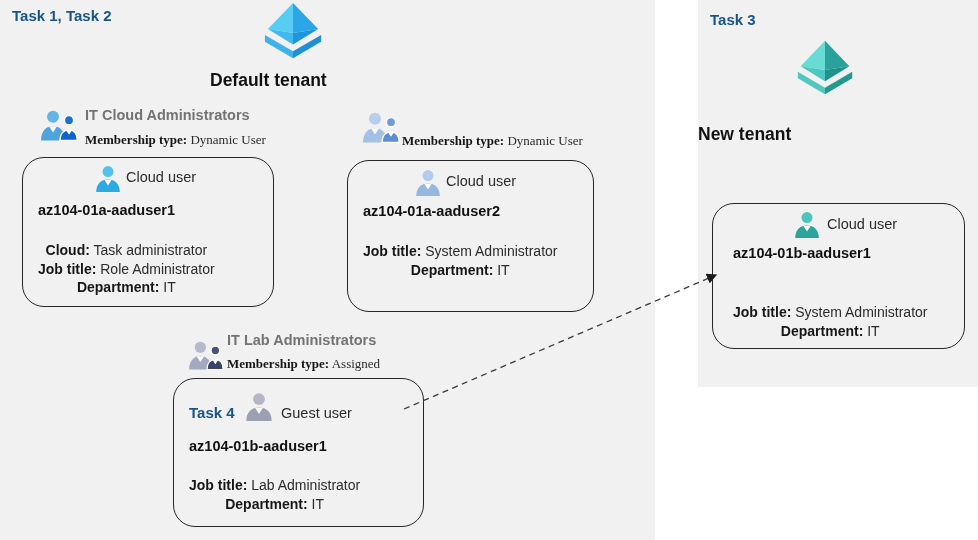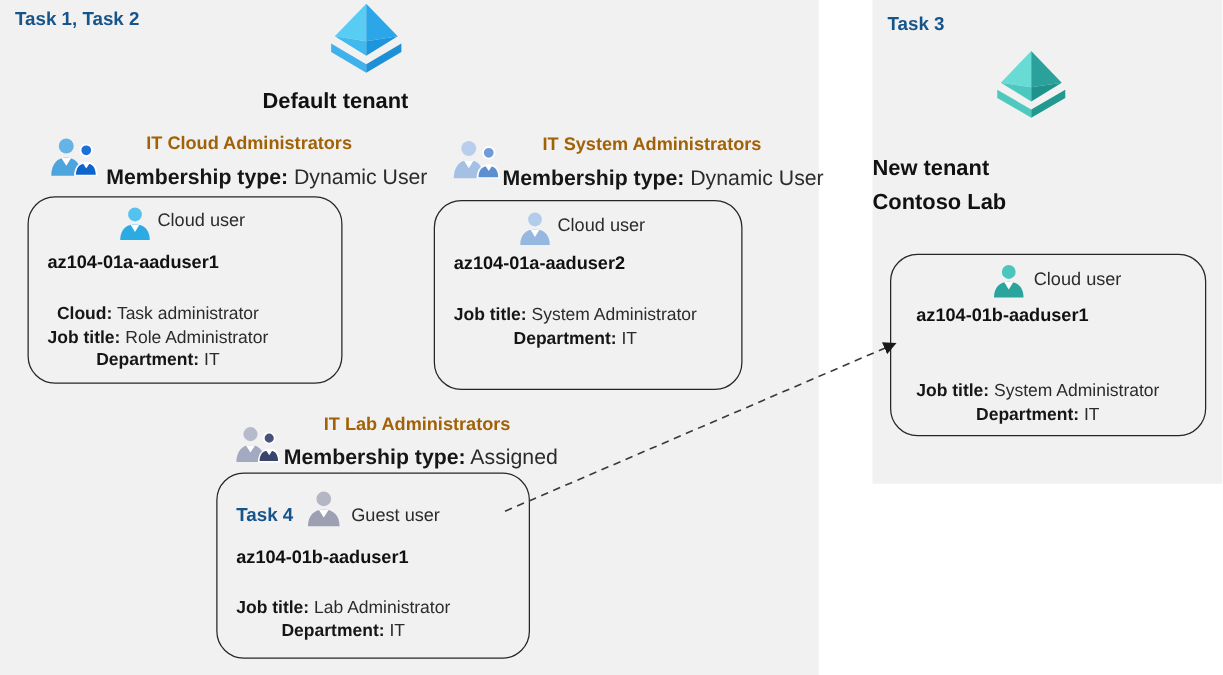--- a/index.html
+++ b/index.html
@@ -2,22 +2,22 @@
 <html><head>
 <meta charset="utf-8">
 <style>
   html,body{margin:0;padding:0;background:#ffffff;}
   #stage{position:relative;width:978px;height:540px;background:#ffffff;
          font-family:"Liberation Sans",sans-serif;color:#222;overflow:hidden;}
   .abs{position:absolute;}
   .region{position:absolute;background:#f1f1f2;}
   .task-label{font-weight:bold;font-size:15px;color:#17548a;white-space:nowrap;}
   .tenant-name{font-weight:bold;font-size:17.5px;color:#111;white-space:nowrap;}
-  .group-title{font-weight:bold;font-size:14.5px;color:#a16207;white-space:nowrap;margin-left:32px;}
-  .membership{font-size:17px;color:#2b2b2b;white-space:nowrap;}
+  .group-title{font-weight:bold;font-size:14.5px;color:#737373;white-space:nowrap;}
+  .membership{font-size:13px;color:#2b2b2b;white-space:nowrap;font-family:Liberation Serif, serif;}
   .lbl{font-weight:bold;color:#161616;}
   .user-box{position:absolute;border:1.4px solid #262626;border-radius:22px;background:transparent;text-align:center;}
   .user-type{font-size:14.5px;color:#2b2b2b;white-space:nowrap;}
   .username{font-weight:bold;font-size:14.5px;color:#111;white-space:nowrap;}
   .details{font-size:14px;line-height:18.5px;color:#2b2b2b;white-space:nowrap;}
   svg{display:block;}
   
   .p-blue .head{fill:#54c2ee}.p-blue .body{fill:#2cabe3}
   .p-steel .head{fill:#b2cceb}.p-steel .body{fill:#95b7e0}
   .p-gray .head{fill:#b4b6c3}.p-gray .body{fill:#9da0b2}
@@ -96,21 +96,20 @@
   </div>
 
   <svg class="abs g-system" style="left:362px;top:111px;" width="38" height="32" viewBox="0 0 38 32">
     <circle class="big-head" cx="13" cy="7.8" r="6"></circle>
     <path class="big-body" d="M1,31.5 C1,22 6.3,17 13,17 C19.7,17 25,22 25,31.5 Z"></path>
     <polygon fill="#ffffff" points="9,17.2 17,17.2 13,23.5"></polygon>
     <circle class="sm-head" cx="29" cy="11.2" r="4.6" stroke="#ffffff" stroke-width="1.4"></circle>
     <path class="sm-body" d="M20,31.5 C20,24.5 23.8,21 29,21 C34.2,21 37.3,24.5 37.3,31.5 Z" stroke="#ffffff" stroke-width="1.4"></path>
     <polygon fill="#ffffff" points="26,21.2 32,21.2 29,25.8"></polygon>
   </svg>
-  <div class="abs group-title" style="left:402px;top:108px;">IT System Administrators</div>
   <div class="abs membership" style="left:402px;top:133px;">
     <span class="lbl">Membership type:</span>
     <span>Dynamic User</span>
   </div>
 
   <div class="user-box" style="left:347px;top:160px;width:245px;height:150px;">
     <svg class="abs p-steel" style="left:66px;top:6px;" width="28" height="31" viewBox="0 0 32 33">
       <circle class="head" cx="16" cy="8.6" r="6.3"></circle>
       <path class="body" d="M2.5,32 C2.5,22.5 8,17.6 16,17.6 C24,17.6 29.5,22.5 29.5,32 Z"></path>
       <polygon fill="#ffffff" points="11.8,17.8 20.2,17.8 16,24.5"></polygon>
@@ -168,21 +167,20 @@
 
   <svg class="abs t-teal" style="left:795px;top:39px;" width="60" height="58" viewBox="0 0 64 58">
     <polygon class="f-ul" points="32,0 6,27 32,31"></polygon>
     <polygon class="f-ur" points="32,0 58,27 32,31"></polygon>
     <polygon class="f-ll" points="6,27 32,31 32,43"></polygon>
     <polygon class="f-lr" points="58,27 32,31 32,43"></polygon>
     <polygon class="c-l" points="3,33 32,50 32,57 3,40"></polygon>
     <polygon class="c-r" points="61,33 32,50 32,57 61,40"></polygon>
   </svg>
   <div class="abs tenant-name" style="left:698px;top:124px;width:258px;">New tenant</div>
-  <div class="abs tenant-name" style="left:698px;top:151px;width:258px;">Contoso Lab</div>
 
   <div class="user-box" style="left:712px;top:203px;width:251px;height:144px;">
     <svg class="abs p-teal" style="left:80px;top:5px;" width="28" height="31" viewBox="0 0 32 33">
       <circle class="head" cx="16" cy="8.6" r="6.3"></circle>
       <path class="body" d="M2.5,32 C2.5,22.5 8,17.6 16,17.6 C24,17.6 29.5,22.5 29.5,32 Z"></path>
       <polygon fill="#ffffff" points="11.8,17.8 20.2,17.8 16,24.5"></polygon>
     </svg>
     <div class="abs user-type" style="left:114px;top:12px;">Cloud user</div>
     <div class="abs username" style="left:20px;top:41px;">az104-01b-aaduser1</div>
     <div class="abs details" style="left:20px;top:99px;">

